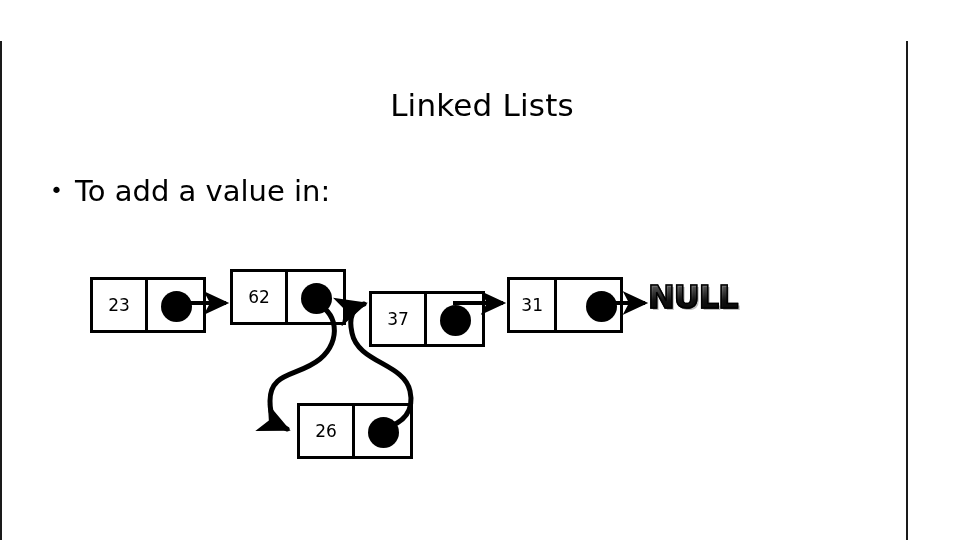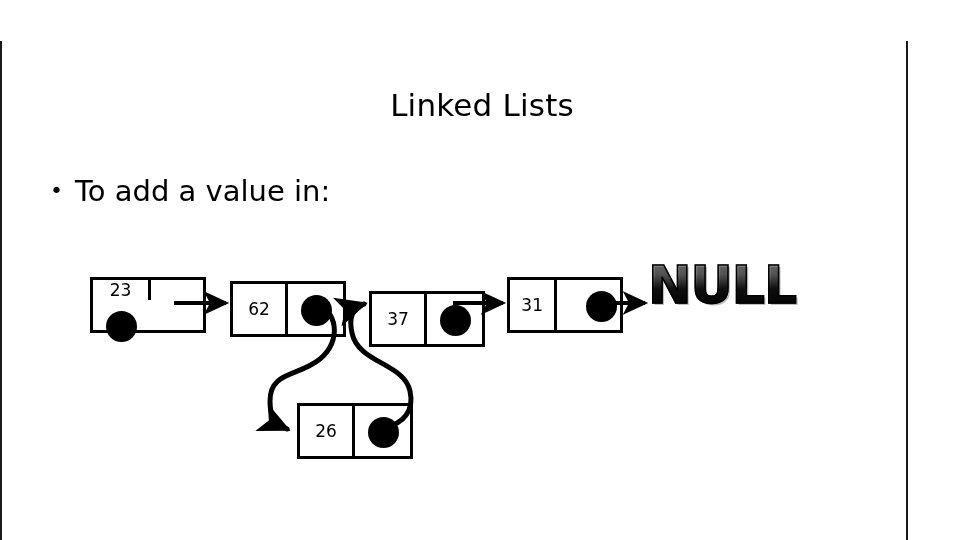--- a/index.html
+++ b/index.html
@@ -91,23 +91,23 @@
     left: 13px;
     top: 11px;
     width: 31px;
     height: 31px;
     border-radius: 50%;
     background: #000000;
   }
   .null-word {
     position: absolute;
     left: 646px;
-    top: 220px;
-    font-family: "DejaVu Sans", sans-serif;
-    font-size: 52px;
+    top: 232px;
+    font-family: "DejaVu Sans", sans-serif;
+    font-size: 32px;
     font-weight: bold;
     letter-spacing: -1px;
     line-height: 48px;
     background: linear-gradient(to bottom, #8a8a8a 0%, #6e6e6e 28%, #141414 58%, #000000 100%);
     -webkit-background-clip: text;
     background-clip: text;
     color: transparent;
     -webkit-text-stroke: 1.5px #000000;
     text-shadow: 2px 2px 0 rgba(0,0,0,0.25);
   }
@@ -127,28 +127,28 @@
 
   <div class="slide-title">Linked Lists</div>
 
   <div class="bullet-row">
     <span class="bullet-dot">•</span>
     <span class="bullet-text">To add a value in:</span>
   </div>
 
   <div class="diagram">
 
-    <div class="node" style="left:88px; top:236px; width:116px;flex-direction:column;">
+    <div class="node" style="left:88px; top:236px; width:116px;">
       <div class="cell-value">23</div>
       <div class="cell-ptr">
         <span class="ptr-dot"></span>
       </div>
     </div>
 
-    <div class="node" style="left:228px; top:240px; width:116px;">
+    <div class="node" style="left:228px; top:228px; width:116px;">
       <div class="cell-value">62</div>
       <div class="cell-ptr">
         <span class="ptr-dot"></span>
       </div>
     </div>
 
     <div class="node" style="left:367px; top:250px; width:116px;">
       <div class="cell-value">37</div>
       <div class="cell-ptr">
         <span class="ptr-dot"></span>

